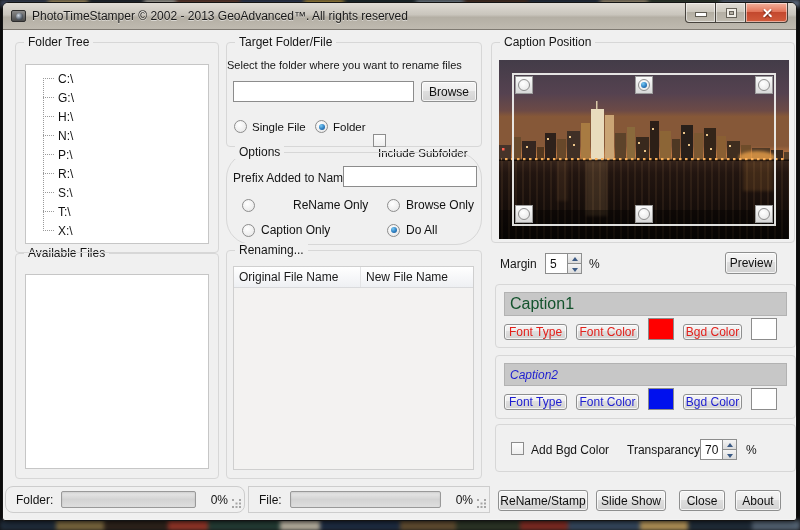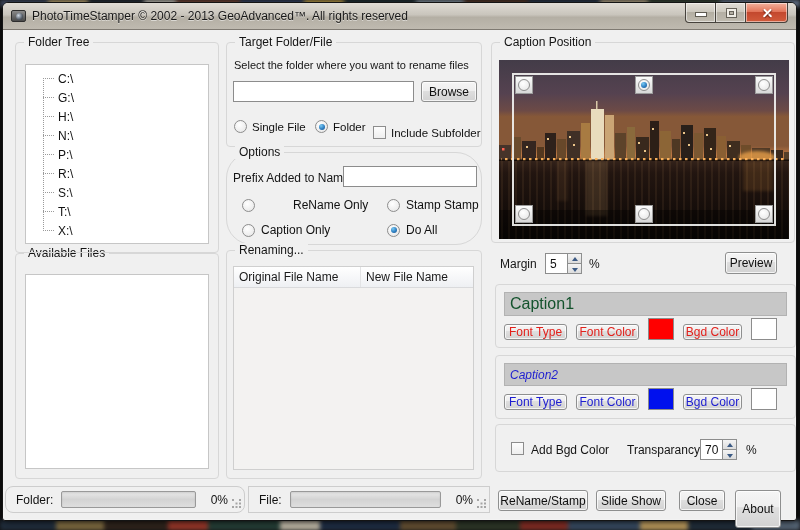--- a/index.html
+++ b/index.html
@@ -198,48 +198,48 @@
           <li class="tree-item">
               <span class="tree-stub"></span>
               <span class="tree-label">X:\</span>
             </li>
         </ul>
       </div>
     </div>
 
     <div class="group" style="left:222px; top:11px; width:256px; height:105px;">
       <div class="gtitle">Target Folder/File</div>
-      <div class="lbl" style="left:7px; top:16px; font-size:11px;">Select the folder where  you want to rename files</div>
+      <div class="lbl" style="left:0; top:16px; font-size:11px;">Select the folder where  you want to rename files</div>
       <input class="tbox" style="position: absolute; left: 6px; top: 38px; width: 181px; height: 21px; font-size: 12px; padding: 0px 3px;" value="">
       <div class="btn" style="position:absolute; left:194px; top:38px; width:56px; height:21px;">Browse</div>
       <div style="position:absolute; left:7px; top:77px; display:flex; align-items:center;">
         <span class="radio"></span>
         <span style="margin-left:5px; font-size:11.5px;">Single File</span>
       </div>
       <div style="position:absolute; left:88px; top:77px; display:flex; align-items:center;">
         <span class="radio sel"></span>
         <span style="margin-left:5px; font-size:11.5px;">Folder</span>
       </div>
-      <div style="position:absolute; left:146px; top:83px; display:flex; align-items:flex-end;">
+      <div style="position:absolute; left:146px; top:91px; display:flex; align-items:flex-start;flex-direction:column;">
         <span class="checkbox"></span>
         <span style="margin-left:5px; font-size:11.5px;">Include Subfolder</span>
       </div>
     </div>
 
     <div class="group" style="left:222px; top:121px; width:256px; height:93px;border-radius:26px;">
       <div class="gtitle">Options</div>
       <div class="lbl" style="left:6px; top:18px;">Prefix Added to Name</div>
       <input class="tbox" style="position: absolute; left: 116px; top: 13px; width: 134px; height: 21px; font-size: 12px; padding: 0px 3px;" value="">
       <div style="position:absolute; left:15px; top:45px; display:flex; align-items:center;gap:32px;">
         <span class="radio"></span>
         <span style="margin-left:6px;">ReName Only</span>
       </div>
       <div style="position:absolute; left:160px; top:45px; display:flex; align-items:center;">
         <span class="radio"></span>
-        <span style="margin-left:6px;">Stamp Stamp</span>
+        <span style="margin-left:6px;">Browse Only</span>
       </div>
       <div style="position:absolute; left:15px; top:70px; display:flex; align-items:center;">
         <span class="radio"></span>
         <span style="margin-left:6px;">Caption Only</span>
       </div>
       <div style="position:absolute; left:160px; top:70px; display:flex; align-items:center;">
         <span class="radio sel"></span>
         <span style="margin-left:6px;">Do All</span>
       </div>
     </div>
@@ -418,16 +418,16 @@
     <div class="statuspanel" style="left:244px; width:242px;">
       <span>File:</span>
       <div class="pbar"></div>
       <span class="pct">0%</span>
       <div class="grip"></div>
     </div>
 
     <div class="btn" style="position:absolute; left:494px; top:459px; width:90px; height:21px;">ReName/Stamp</div>
     <div class="btn" style="position:absolute; left:592px; top:459px; width:70px; height:21px;">Slide Show</div>
     <div class="btn" style="position:absolute; left:675px; top:459px; width:46px; height:21px;">Close</div>
-    <div class="btn" style="position:absolute; left:731px; top:459px; width:46px; height:38px;">About</div>
+    <div class="btn" style="position:absolute; left:731px; top:459px; width:46px; height:21px;">About</div>
 
   </div>
 </div>
 
 </body></html>

